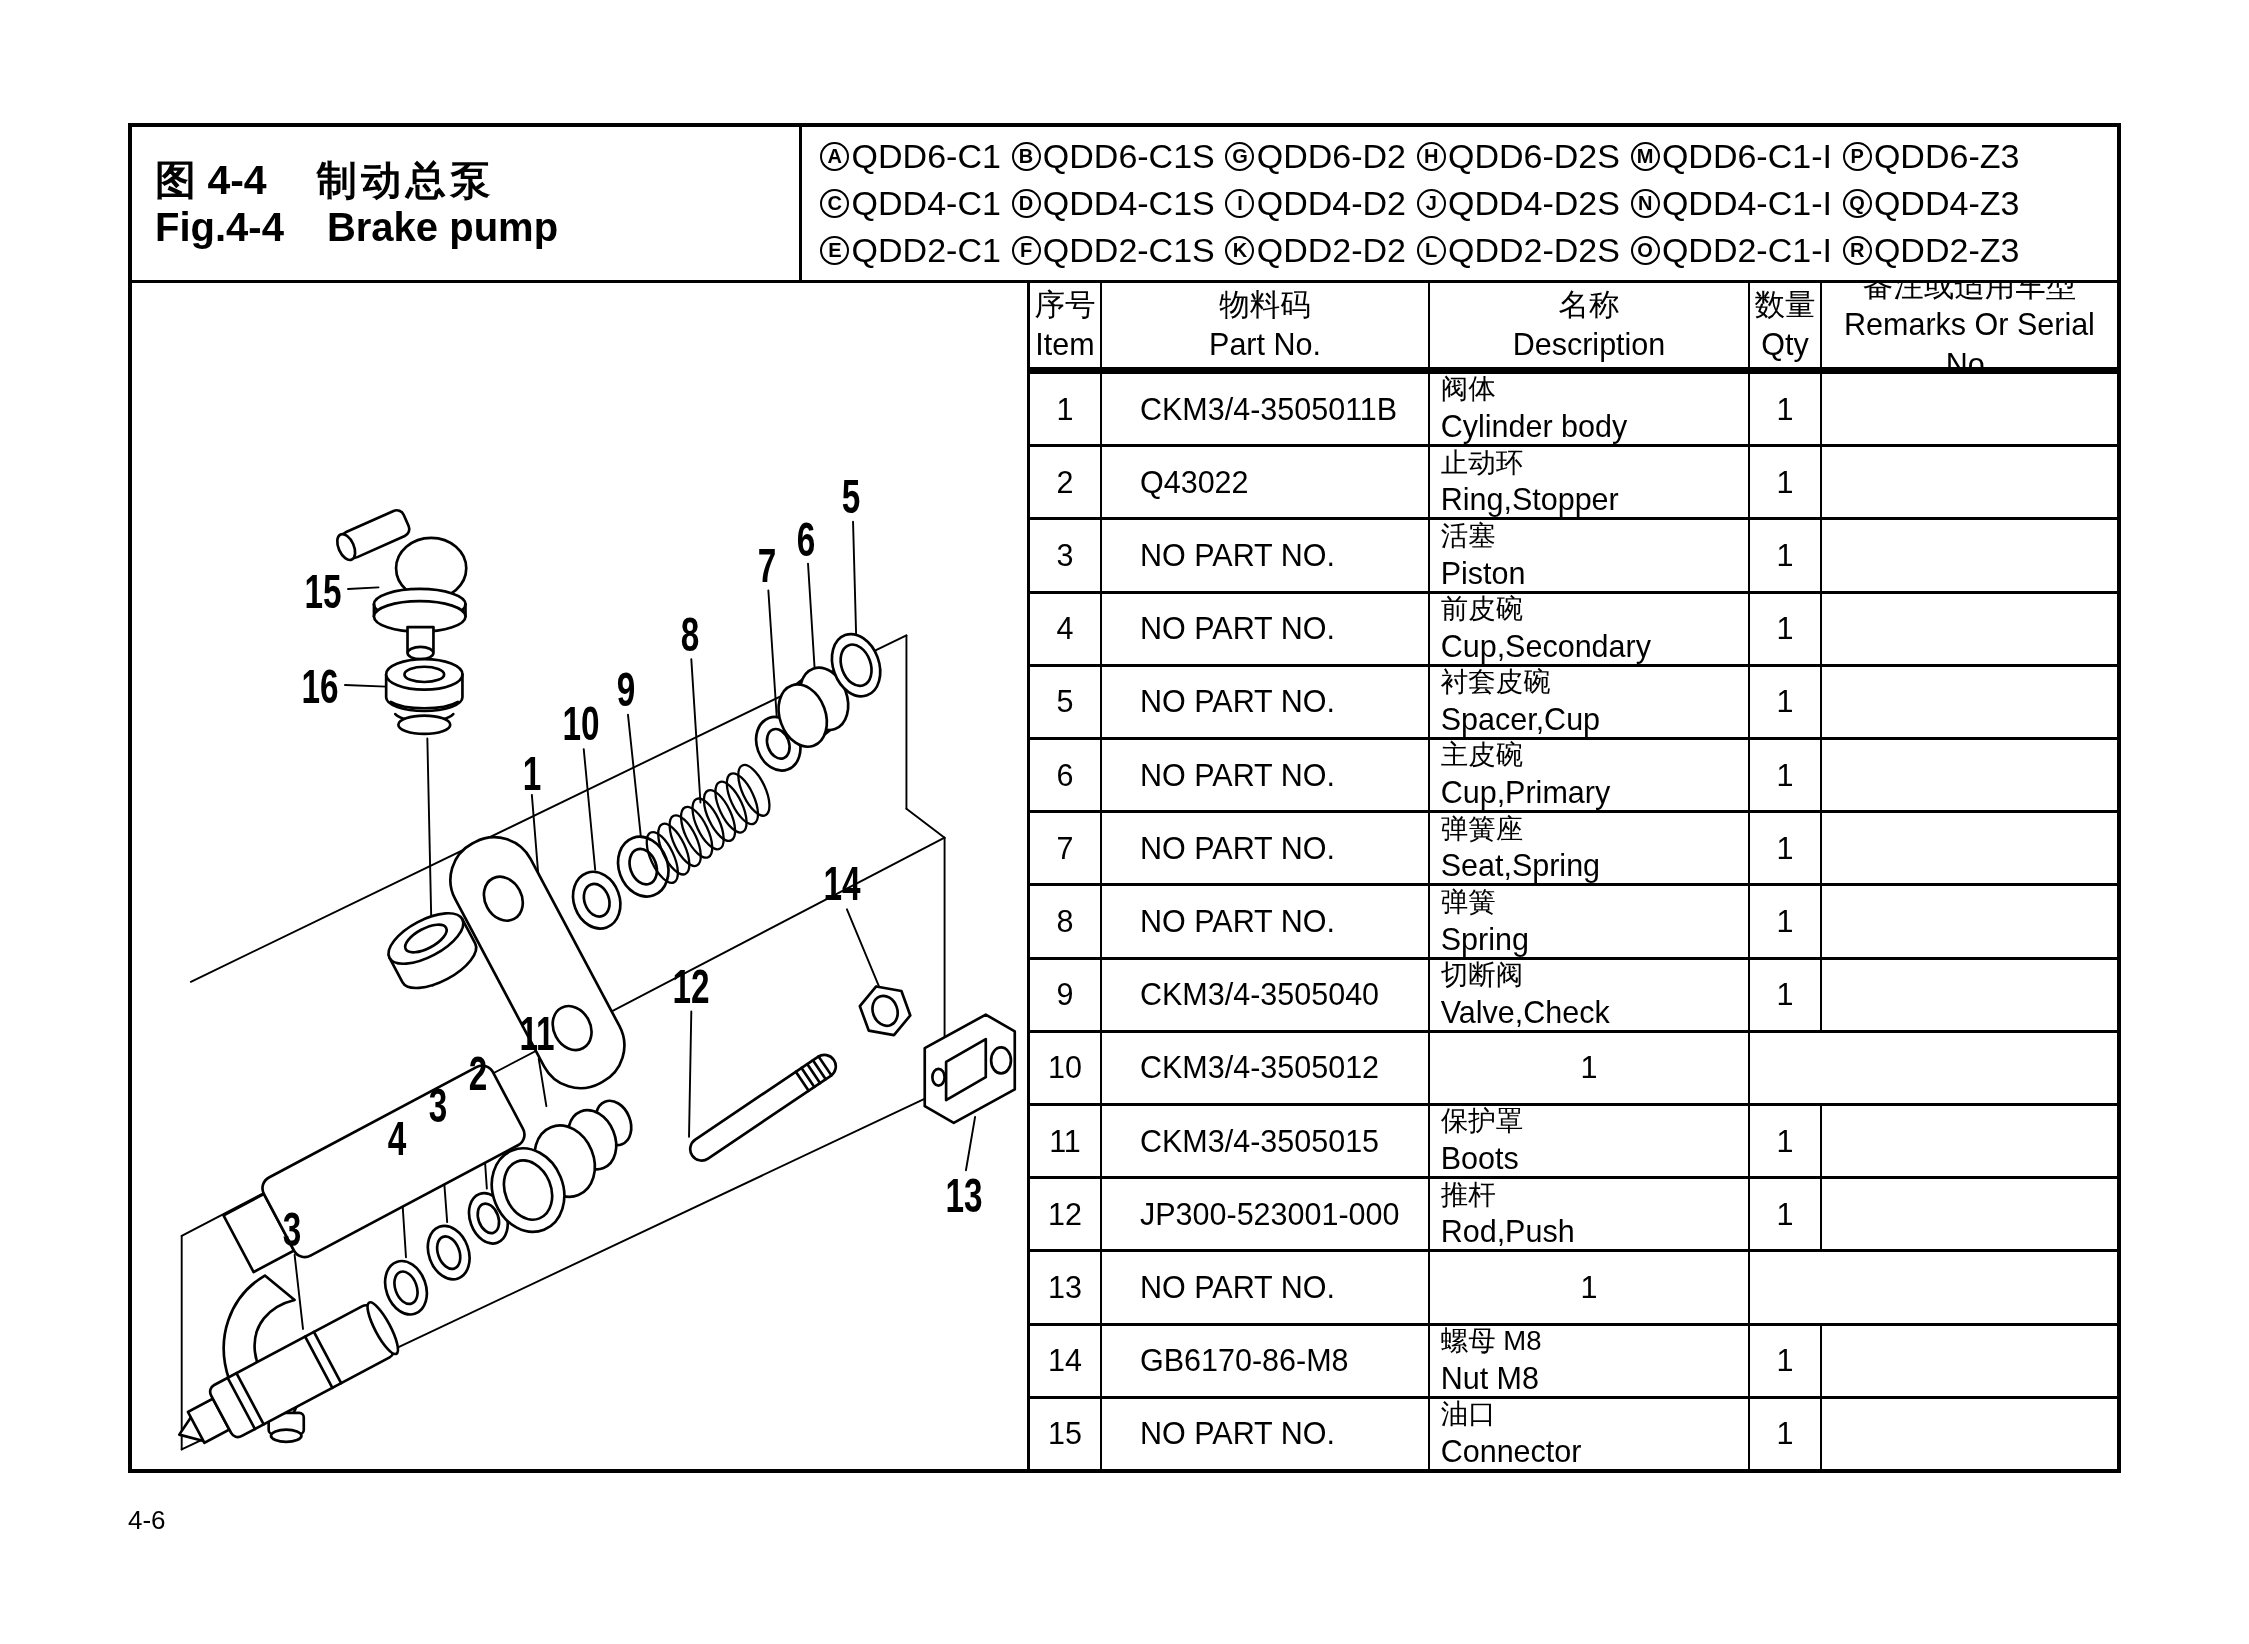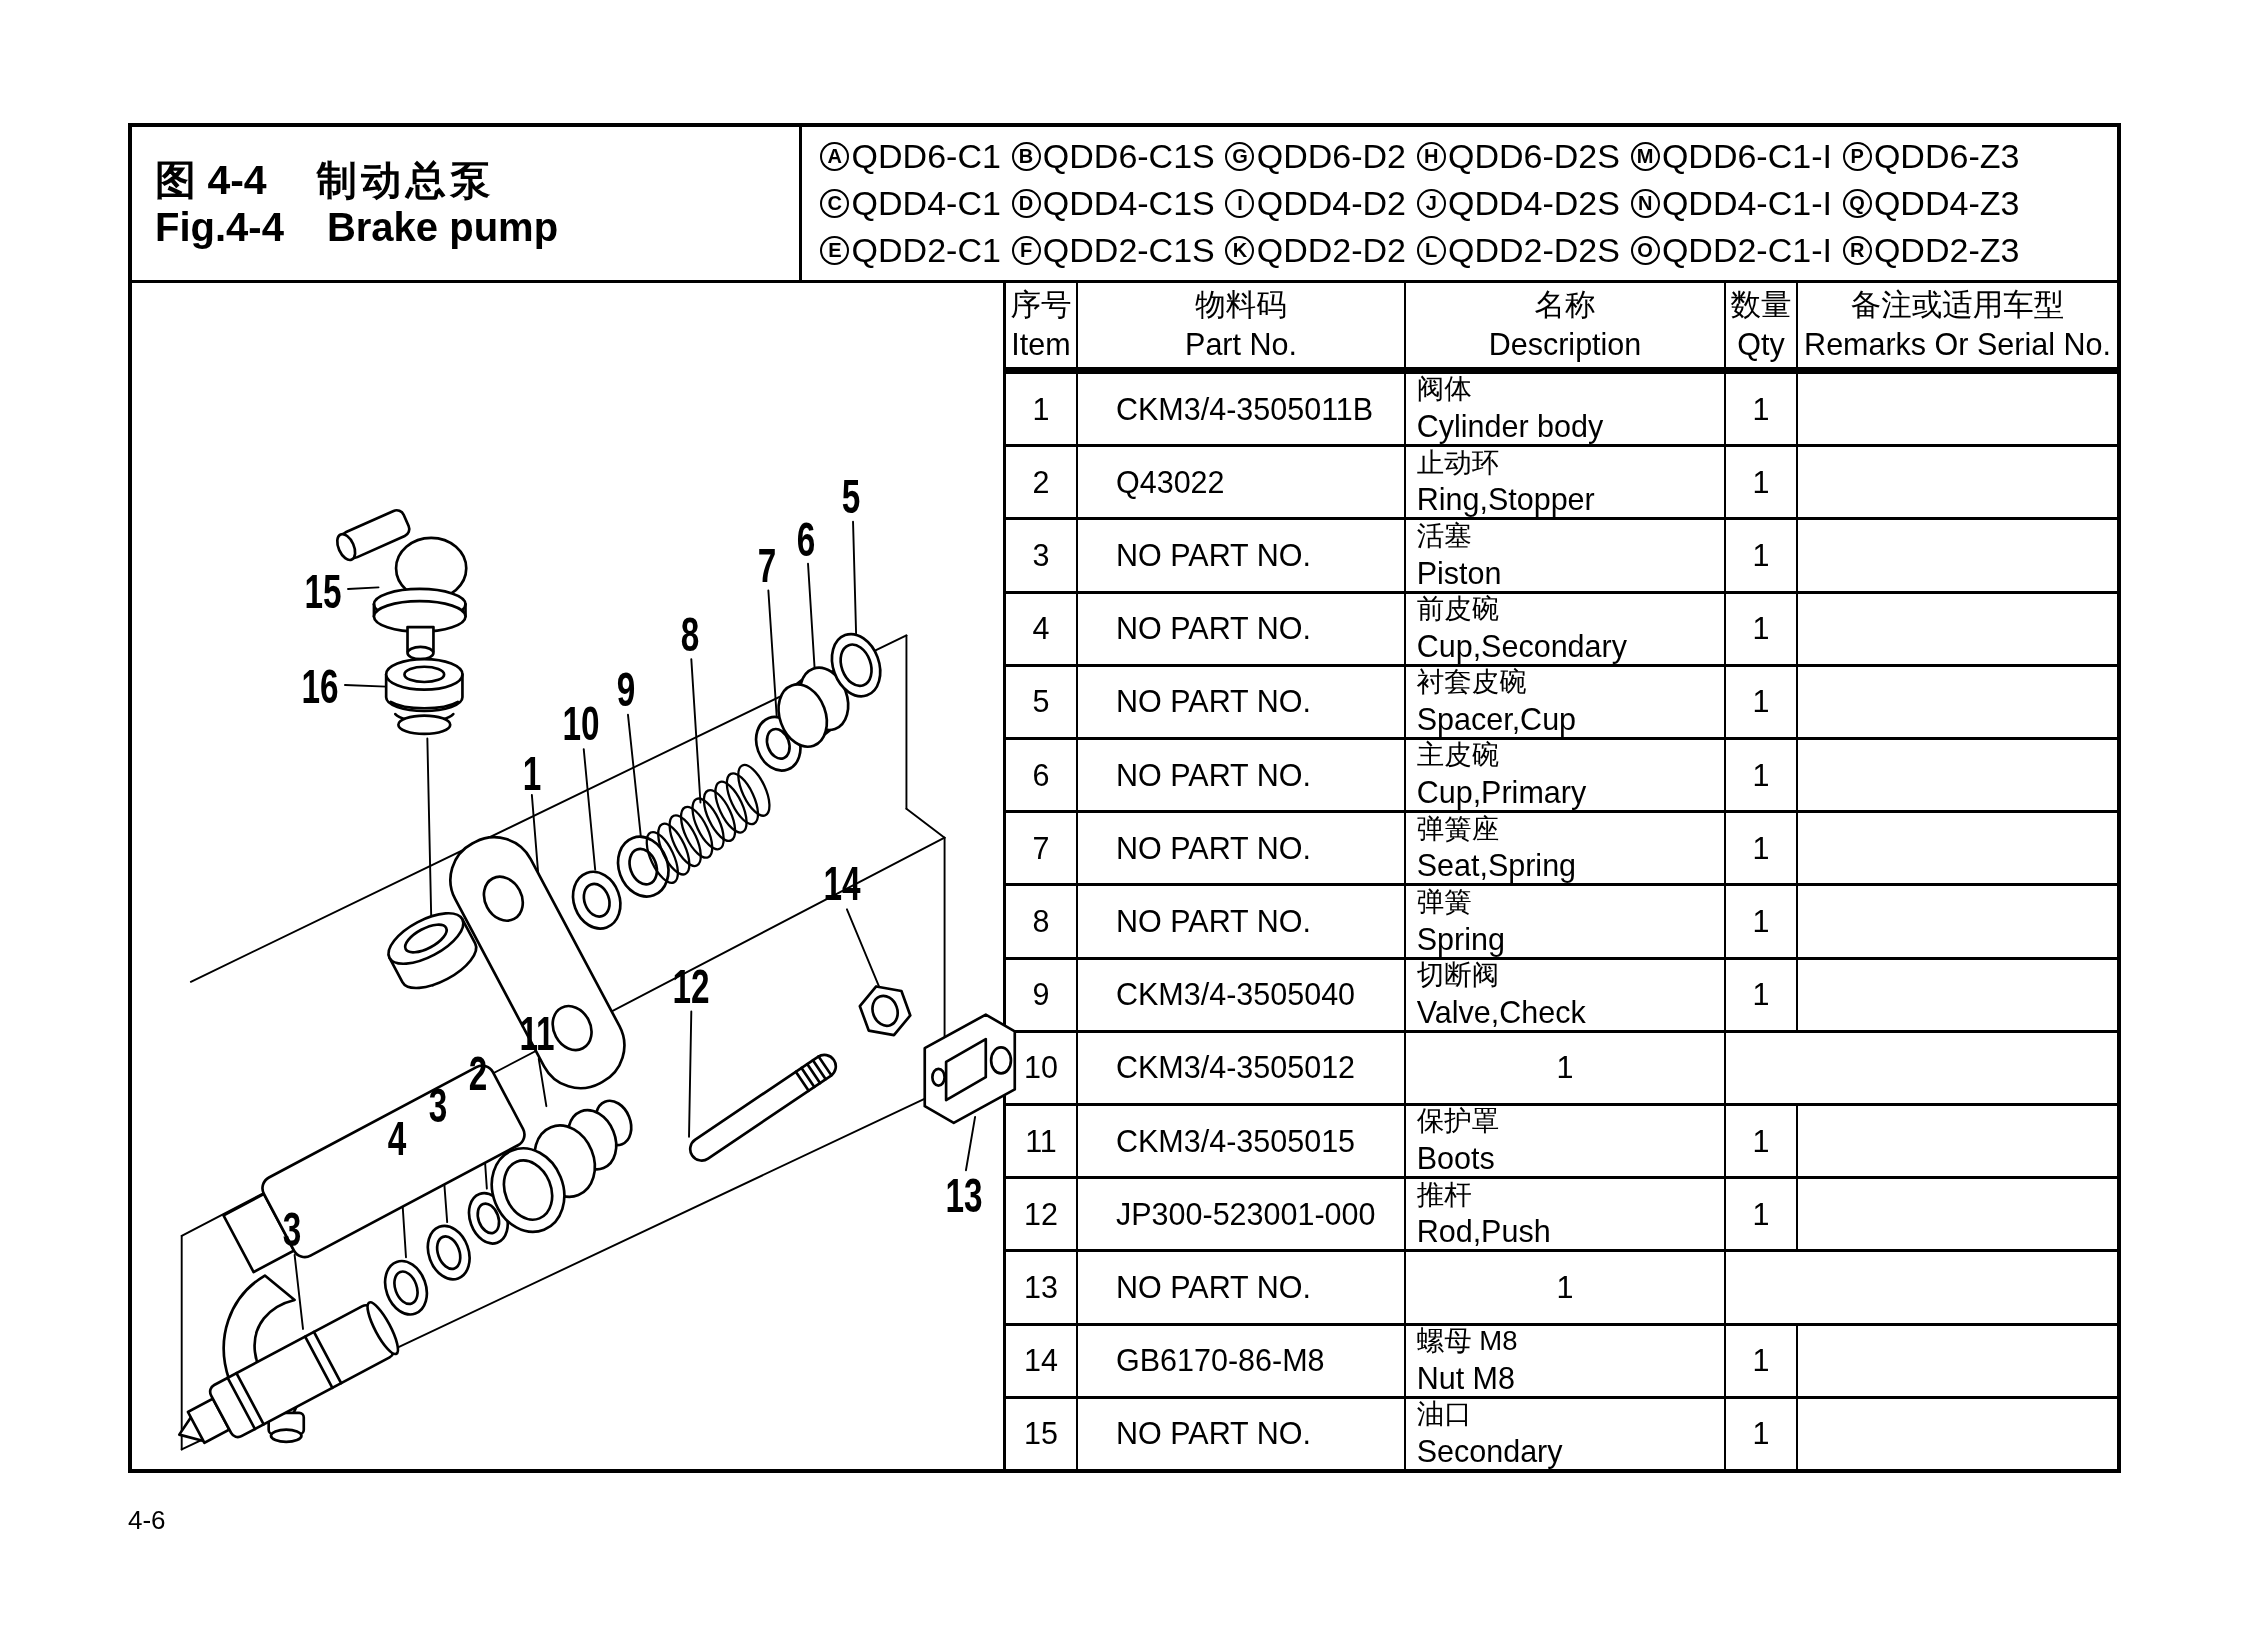--- a/index.html
+++ b/index.html
@@ -34,21 +34,21 @@
   }
   .model-line{display:flex;align-items:center;font-size:34px;white-space:nowrap;}
   .model-entry{display:flex;align-items:center;margin-right:10.7px;}
   .circ-letter{
     display:inline-flex;align-items:center;justify-content:center;
     width:29px;height:29px;border:2.3px solid #000;border-radius:50%;
     font-size:20px;font-weight:bold;margin-right:2.3px;box-sizing:border-box;flex:0 0 29px;
   }
   .model-code{font-size:34px;}
   
-  .main-area{flex:1;display:flex;flex-direction:row;min-height:0;}
+  .main-area{flex:1;display:flex;flex-direction:row;min-height:0;margin-left:24px;}
   .diagram-area{width:871px;flex:0 0 871px;position:relative;}
   .table-area{flex:1;border-left:3.1px solid #000;box-sizing:border-box;display:flex;flex-direction:column;}
   
   .ptable{width:100%;height:100%;display:grid;grid-template-rows:88px repeat(15,1fr);}
   .prow{display:grid;grid-template-columns:72px 328px 320px 72px 1fr;border-top:3.1px solid #000;box-sizing:border-box;min-height:0;}
   .prow:first-child{border-top:none;}
   .prow.header-row{border-top:none;border-bottom:4.6px solid #000;}
   .pcell{border-right:2.3px solid #000;box-sizing:border-box;display:flex;flex-direction:column;justify-content:center;overflow:hidden;}
   .pcell:last-child{border-right:none;}
   .cell-center{align-items:center;text-align:center;}
@@ -412,21 +412,21 @@
           </div>
           <div class="prow">
             <div class="pcell cell-center">
               <div class="cell-item">15</div>
             </div>
             <div class="pcell cell-left">
               <div class="cell-part">NO PART NO.</div>
             </div>
             <div class="pcell cell-left">
               <div class="cell-desc-zh">油口</div>
-              <div class="cell-desc-en">Secondary</div>
+              <div class="cell-desc-en">Connector</div>
             </div>
             <div class="pcell cell-center">
               <div class="cell-qty">1</div>
             </div>
             <div class="pcell cell-left"></div>
           </div>
         </div>
     </div>
   </div>
 </div>

